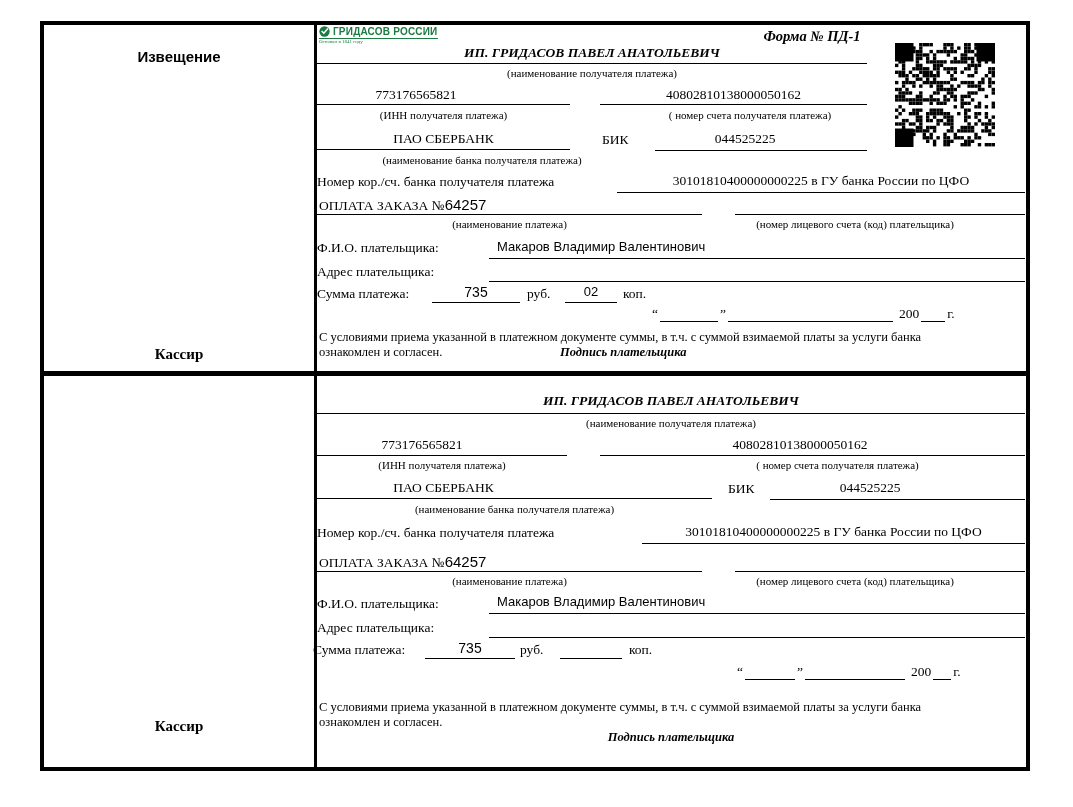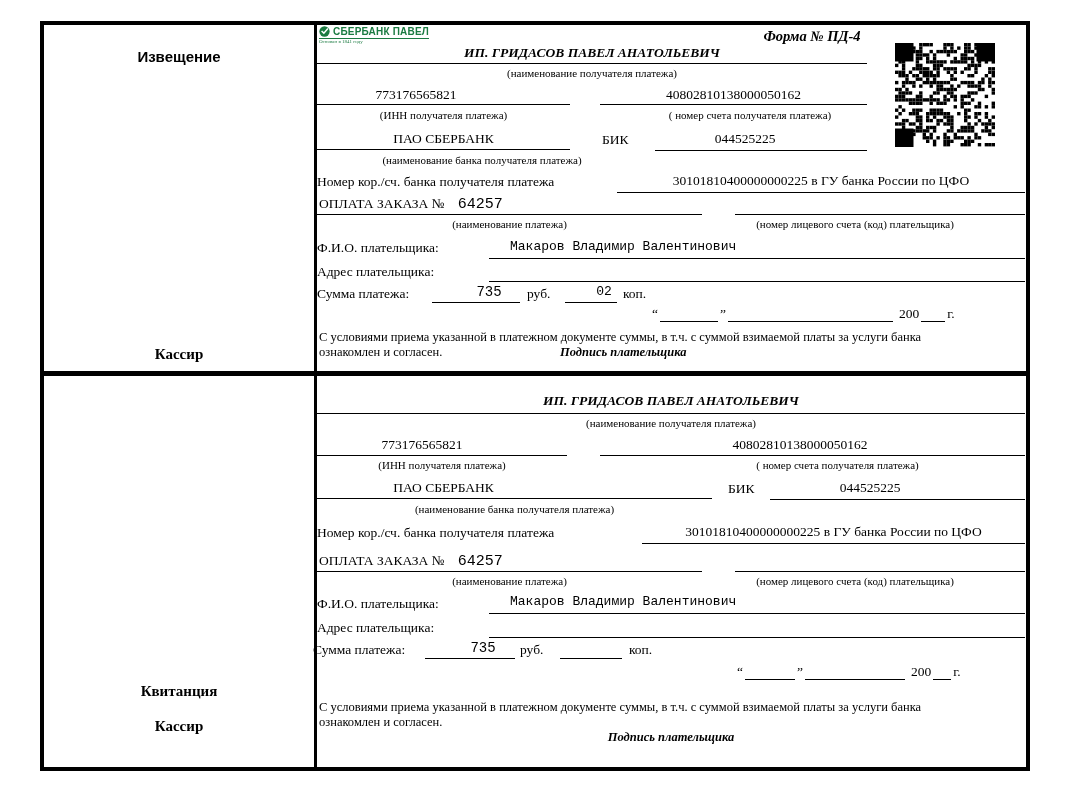--- a/index.html
+++ b/index.html
@@ -12,21 +12,21 @@
   .stub { position:absolute; left:0; width:270px; }
   .stub-label { position:absolute; left:0; width:100%; text-align:center; font-weight:bold; font-size:15px; }
   .body { position:absolute; left:273px; width:709px; }
   .t { position:absolute; font-size:13.5px; line-height:1.15; }
   .c { text-align:center; }
   .b { font-weight:bold;font-style:italic; }
   .i { font-style:italic; }
   .nw { white-space:nowrap; }
   .cap { position:absolute; font-size:11px; line-height:1.1; text-align:center; }
   .ul { position:absolute; height:0; border-top:1.5px solid #000; }
-  .hand { font-family:Liberation Mono, monospace;margin-left:13px; }
+  .hand { font-family:Liberation Sans, sans-serif; }
   .sans { font-family:"Liberation Sans","DejaVu Sans",sans-serif; }
   .date { position:absolute; display:flex; align-items:flex-end; font-size:13.5px; }
   .dul { display:inline-block; height:15px; border-bottom:1.5px solid #000; margin:0 2px; }
   .logo { position:absolute; color:#1b7b42; }
   .logo-top { display:flex; align-items:center; gap:3px; border-bottom:1.2px solid #1b7b42; padding-bottom:1px; }
   .logo-text { font-size:10px; font-weight:bold; letter-spacing:.2px; font-family:"Liberation Sans","DejaVu Sans",sans-serif; }
   .logo-tag { font-size:5px; line-height:1; }
   .qr { position:absolute; width:100px; height:104px; }
   .qr svg rect { fill:#000; }
 </style>
@@ -43,25 +43,25 @@
       <div class="stub-label" style="top:321px">Кассир</div>
     </div>
 
     <div class="body" style="top:0;height:346px">
       <div class="logo" style="left:2px;top:1px">
         <div class="logo-top">
           <svg width="11" height="11" viewBox="0 0 12 12">
               <circle cx="6" cy="6" r="5.6" fill="#1b7b42"></circle>
               <path d="M2.8 5.4 L5.3 7.8 L9.7 2.7" stroke="#ffffff" stroke-width="1.6" fill="none"></path>
             </svg>
-          <span class="logo-text">СБЕРБАНК ПАВЕЛ</span>
+          <span class="logo-text">ГРИДАСОВ РОССИИ</span>
         </div>
         <div class="logo-tag">Основан в 1841 году</div>
       </div>
-      <div class="t b i c nw" style="left:430px;top:3px;width:130px;font-size:14.5px">Форма № ПД-4</div>
+      <div class="t b i c nw" style="left:430px;top:3px;width:130px;font-size:14.5px">Форма № ПД-1</div>
 
       <div class="t b c nw" style="left:0;top:20px;width:550px">ИП. ГРИДАСОВ ПАВЕЛ АНАТОЛЬЕВИЧ</div>
       <div class="ul" style="left:0;top:38px;width:550px"></div>
       <div class="cap" style="left:0;top:42px;width:550px">(наименование получателя платежа)</div>
 
       <div class="qr" style="left:578px;top:18px"><svg width="100" height="104" viewBox="0 0 100 104" xmlns="http://www.w3.org/2000/svg">
             <rect x="24.1" y="0.0" width="3.4" height="3.4"></rect>
             <rect x="27.6" y="0.0" width="3.4" height="3.4"></rect>
             <rect x="31.0" y="0.0" width="3.4" height="3.4"></rect>
             <rect x="34.5" y="0.0" width="3.4" height="3.4"></rect>
@@ -528,21 +528,20 @@
         <span class="dul" style="width:24px"></span>
         <span>г.</span>
       </div>
 
       <div class="t nw" style="left:2px;top:305px;font-size:12.5px">С условиями приема указанной в платежном документе суммы, в т.ч. с суммой взимаемой платы за услуги банка</div>
       <div class="t nw" style="left:2px;top:320px;font-size:12.5px">ознакомлен и согласен.</div>
       <div class="t b nw" style="left:243px;top:320px;font-size:12.5px">Подпись плательщика</div>
     </div>
 
     <div class="stub" style="top:352px;height:390px">
-      <div class="stub-label" style="top:306px">Квитанция</div>
       <div class="stub-label" style="top:341px">Кассир</div>
     </div>
 
     <div class="body" style="top:352px;height:390px">
       <div class="t b c nw" style="left:0;top:16px;width:708px">ИП. ГРИДАСОВ ПАВЕЛ АНАТОЛЬЕВИЧ</div>
       <div class="ul" style="left:0;top:36px;width:708px"></div>
       <div class="cap" style="left:0;top:40px;width:708px">(наименование получателя платежа)</div>
 
       <div class="t c" style="left:0;top:60px;width:250px;padding-right:40px">773176565821</div>
       <div class="ul" style="left:0;top:78px;width:250px"></div>

